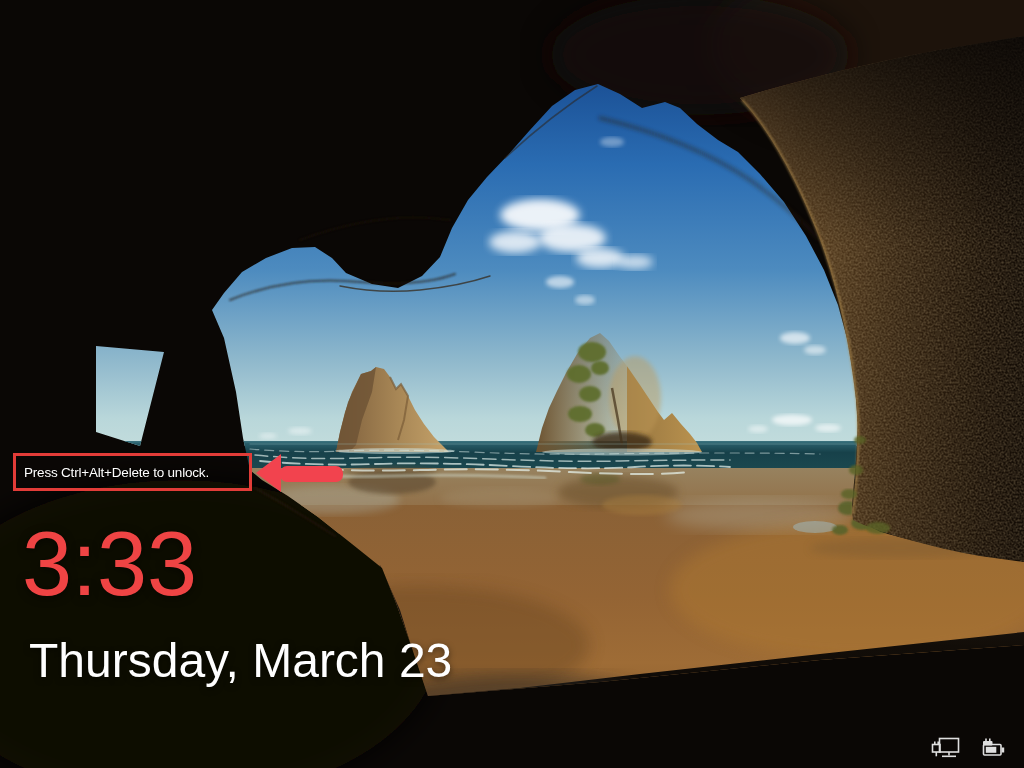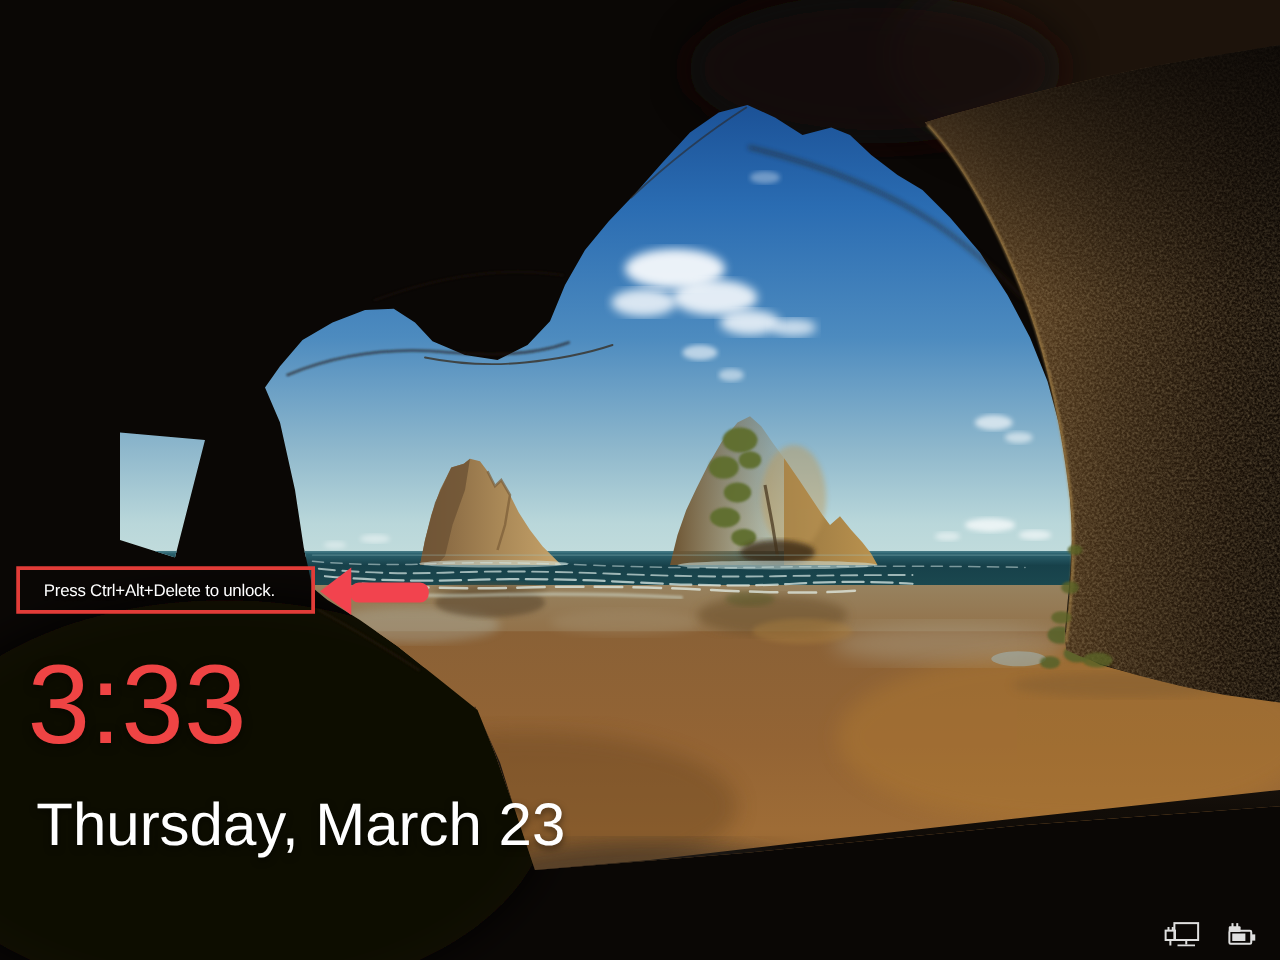--- a/index.html
+++ b/index.html
@@ -8,21 +8,21 @@
     background:#0a0705;font-family:"Liberation Sans","DejaVu Sans",sans-serif;
     -webkit-font-smoothing:antialiased;
   }
   .scene{position:absolute;left:0;top:0;width:1024px;height:768px;display:block;}
   .unlock-box{
     position:absolute;left:13px;top:453px;width:233px;height:32px;
     border:3px solid #e23c38;display:flex;align-items:center;
     box-sizing:content-box;z-index:5;
   }
   .unlock-box span{
-    color:#ffffff;font-size:13.5px;letter-spacing:-0.2px;padding-left:19px;
+    color:#ffffff;font-size:13.5px;letter-spacing:-0.2px;padding-left:8px;
     white-space:nowrap;text-shadow:0 1px 2px rgba(0,0,0,.6);
   }
   .arrow-svg{position:absolute;left:250px;top:449px;z-index:5;}
   .clock-time{
     position:absolute;left:22px;top:519px;color:#ef4444;font-size:90px;
     font-weight:200;line-height:1;letter-spacing:0px;z-index:4;
     text-shadow:0 2px 8px rgba(0,0,0,.5);
   }
   .clock-date{
     position:absolute;left:29px;top:635px;color:#fff;font-size:48px;

